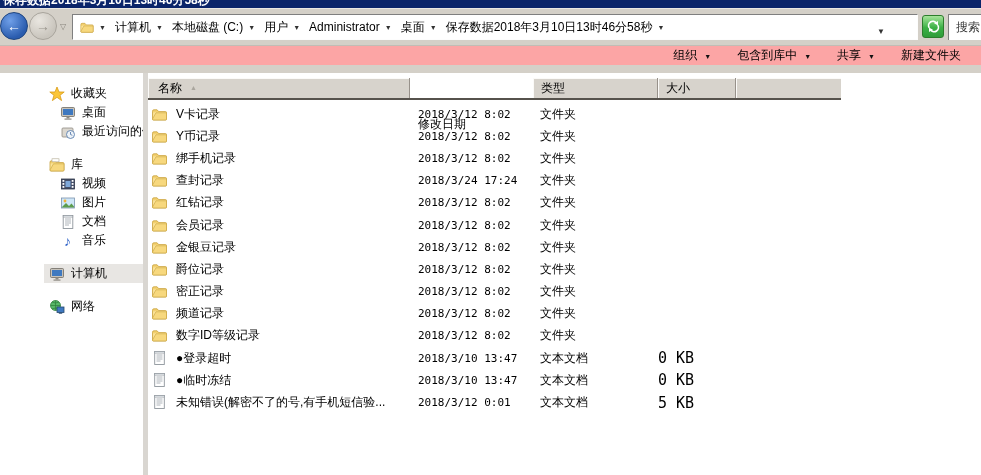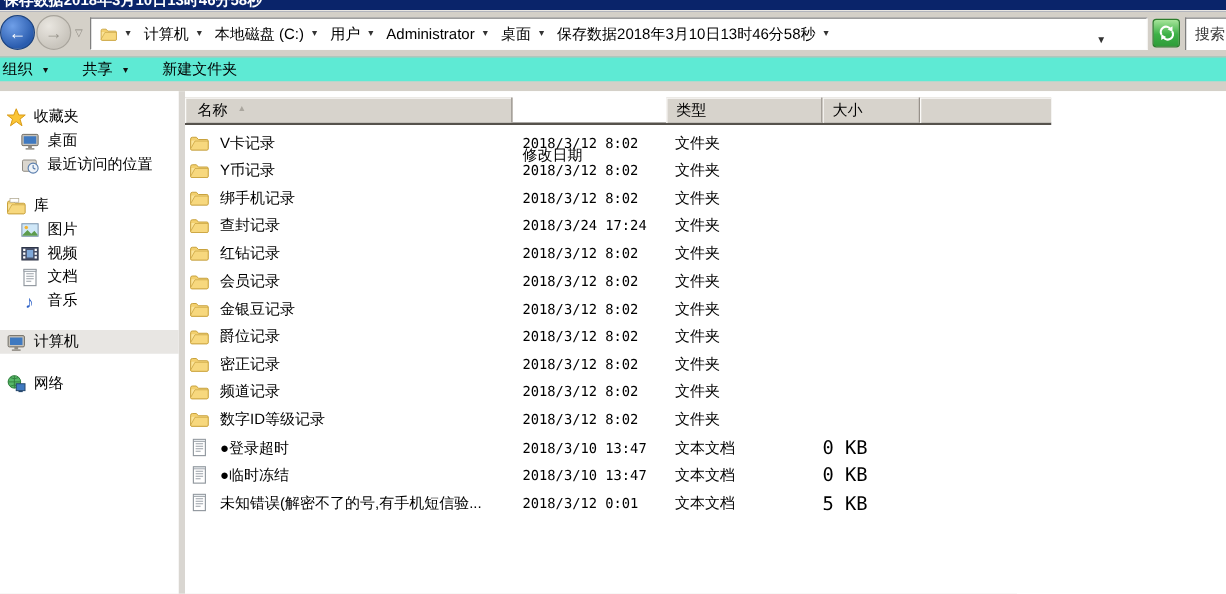--- a/index.html
+++ b/index.html
@@ -27,29 +27,29 @@
   .crumb { padding:0 2px 0 6px; cursor:default; }
   .csep { font-size:7px; color:#333; padding:1px 3px 0 3px; }
   .addr-hist { position:absolute; right:32px; top:12px; font-size:8px; color:#333; }
   .mini-folder { width:18px; height:14px; margin-left:5px; }
   .refresh-btn { position:absolute; left:922px; top:5px; width:22px; height:23px; border:1px solid #2c7d2c; border-radius:3px;
     background:linear-gradient(#a6e49a,#3cb146 55%,#2f9c39); display:flex; align-items:center; justify-content:center; }
   .search-field { position:absolute; left:948px; top:4px; width:70px; height:26px; background:#fff;
     border-top:1px solid #7f7f7f; border-left:1px solid #7f7f7f; display:flex; align-items:center; padding-left:7px; color:#3c3c3c; white-space:nowrap; overflow:hidden; }
 
   
-  .toolbar { position:absolute; left:0; top:45px; width:981px; height:20px; background:#5eead4; border-top:1px solid #c1bdb5; display:flex; align-items:center; }
+  .toolbar { position:absolute; left:0; top:45px; width:981px; height:20px; background:#fca5a5; border-top:1px solid #c1bdb5; display:flex; align-items:center;justify-content:flex-end; }
   .tb-item { display:flex; align-items:center; height:22px; padding:0 6px; margin-right:14px; cursor:default; }
   .tb-item:first-child { padding-left:2px; }
   .tb-chev { font-size:7px; margin-left:7px; padding-top:2px; color:#111; }
 
   
   .main { position:absolute; left:0; top:73px; width:981px; height:402px; background:#fff; }
   .sidebar { position:absolute; left:0; top:0; width:143px; height:402px; background:#fff; padding-top:11px; overflow:hidden; }
-  .sb-item { position:relative; height:19px; display:flex; align-items:center; white-space:nowrap; cursor:default; }
+  .sb-item { position:relative; height:19px; display:flex; align-items:center; white-space:nowrap; cursor:default;margin-left:44px; }
   .sb-root { padding-left:4px; }
   .sb-child { padding-left:15px; }
   .sb-item .ic { width:17px; height:16px; margin-right:6px; display:flex; align-items:center; justify-content:center; flex:0 0 17px; }
   .sb-gap { height:14px; }
   .sb-sel { background:#e8e6e3; }
   .note { color:#2e62c8; font-size:14px; line-height:14px; }
   .splitter { position:absolute; left:143px; top:0; width:5px; height:402px; background:#d9d6d1; }
 
   
   .list { position:absolute; left:148px; top:0; width:833px; height:402px; background:#fff; }
@@ -150,20 +150,24 @@
       <span>搜索 保</span>
     </div>
   </div>
 
   <div class="toolbar">
     <div class="tb-item">
       <span>组织</span>
         <span class="tb-chev">▼</span>
     </div>
     <div class="tb-item">
+      <span>包含到库中</span>
+        <span class="tb-chev">▼</span>
+    </div>
+    <div class="tb-item">
       <span>共享</span>
         <span class="tb-chev">▼</span>
     </div>
     <div class="tb-item">
       <span>新建文件夹</span>
     </div>
   </div>
 
   <div class="main">
 
@@ -199,45 +203,45 @@
       <div class="sb-gap"></div>
 
       <div class="sb-item sb-root">
         <span class="ic">
             <svg width="16" height="16" viewBox="0 0 16 16">
               <use href="#ico-folder"></use>
               <rect x="3" y="1.8" width="7" height="3" fill="#fff" stroke="#b0a890" stroke-width="0.6"></rect>
             </svg>
           </span>
         <span>库</span>
-      </div>
-      <div class="sb-item sb-child">
-        <span class="ic">
-            <svg width="16" height="16" viewBox="0 0 16 16">
-              <rect x="1.5" y="3" width="13" height="10" fill="#cfe7f8" stroke="#7a92ac" stroke-width="0.8"></rect>
-              <circle cx="5" cy="6" r="1.4" fill="#f2b233"></circle>
-              <path d="M2 12 L6 8 L9 11 L11.5 8.5 L14 11.5 L14 12.5 L2 12.5 Z" fill="#5d9c4e"></path>
-            </svg>
-          </span>
-        <span>图片</span>
       </div>
       <div class="sb-item sb-child">
         <span class="ic">
             <svg width="16" height="16" viewBox="0 0 16 16">
               <rect x="1.5" y="3" width="13" height="10" fill="#46506a" stroke="#2e3547" stroke-width="0.8"></rect>
               <rect x="2.5" y="4" width="1.8" height="1.8" fill="#fff"></rect>
               <rect x="2.5" y="7" width="1.8" height="1.8" fill="#fff"></rect>
               <rect x="2.5" y="10" width="1.8" height="1.8" fill="#fff"></rect>
               <rect x="11.7" y="4" width="1.8" height="1.8" fill="#fff"></rect>
               <rect x="11.7" y="7" width="1.8" height="1.8" fill="#fff"></rect>
               <rect x="11.7" y="10" width="1.8" height="1.8" fill="#fff"></rect>
               <rect x="5.5" y="5" width="5" height="6" fill="#7fa8d9"></rect>
             </svg>
           </span>
         <span>视频</span>
+      </div>
+      <div class="sb-item sb-child">
+        <span class="ic">
+            <svg width="16" height="16" viewBox="0 0 16 16">
+              <rect x="1.5" y="3" width="13" height="10" fill="#cfe7f8" stroke="#7a92ac" stroke-width="0.8"></rect>
+              <circle cx="5" cy="6" r="1.4" fill="#f2b233"></circle>
+              <path d="M2 12 L6 8 L9 11 L11.5 8.5 L14 11.5 L14 12.5 L2 12.5 Z" fill="#5d9c4e"></path>
+            </svg>
+          </span>
+        <span>图片</span>
       </div>
       <div class="sb-item sb-child">
         <span class="ic">
             <svg width="16" height="16" viewBox="0 0 16 16">
               <use href="#ico-textdoc"></use>
             </svg>
           </span>
         <span>文档</span>
       </div>
       <div class="sb-item sb-child">

